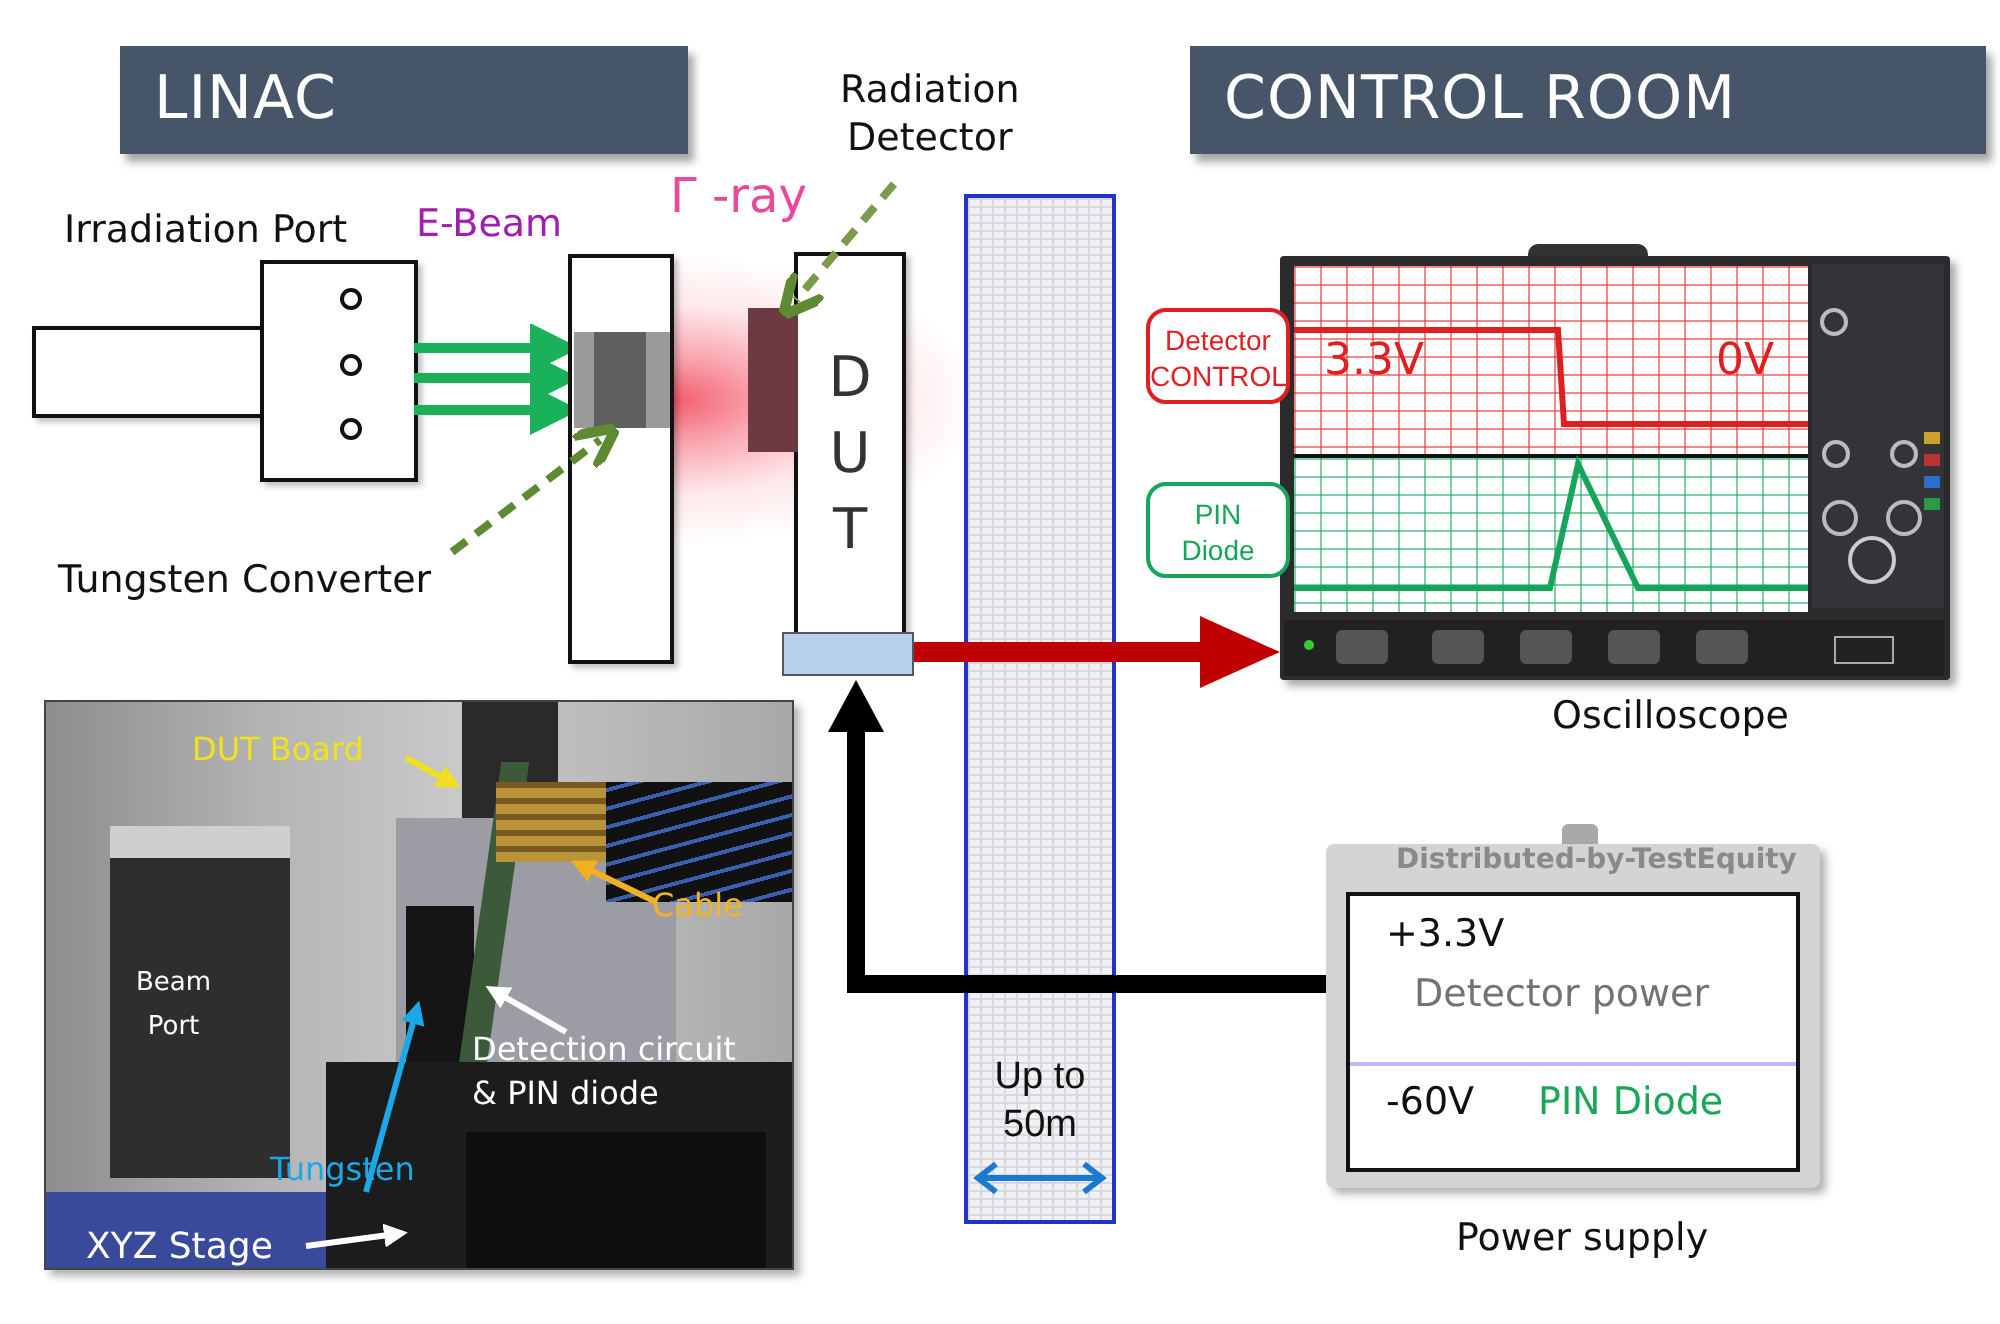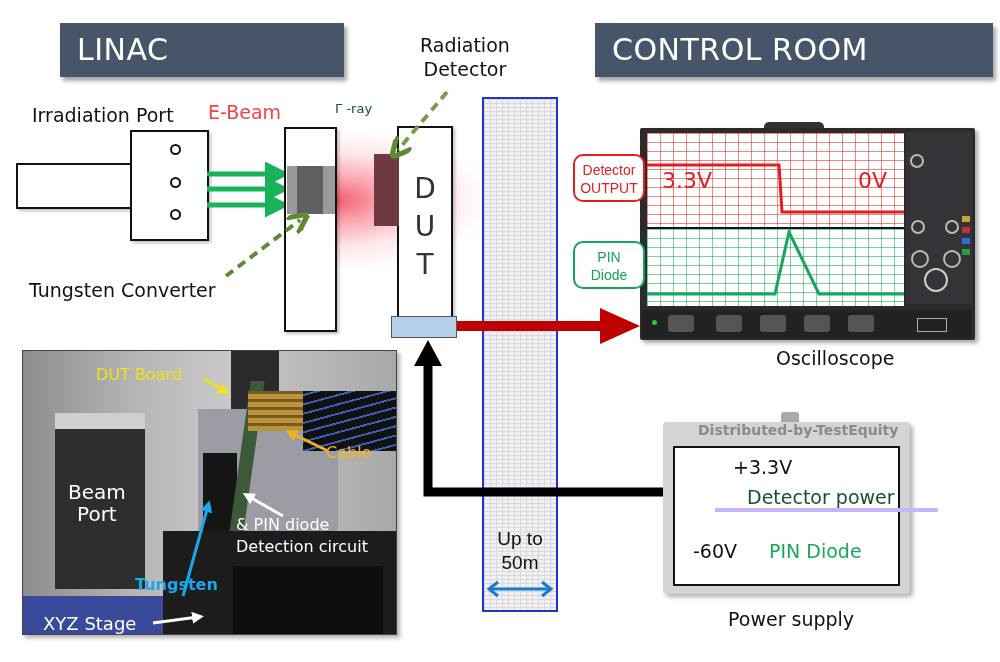--- a/index.html
+++ b/index.html
@@ -49,38 +49,38 @@
             background: radial-gradient(ellipse 100% 45% at 0% 50%, rgba(240,60,80,0.85) 0%, rgba(245,90,110,0.55) 30%, rgba(250,160,170,0.25) 65%, rgba(255,255,255,0) 100%);"></div>
 
 <div class="lbl" style="left:32px;top:104px;font-size:19px;">Irradiation Port</div>
 <div class="box" style="left:16px;top:163px;width:119px;height:46px;"></div>
 <div class="box" style="left:130px;top:130px;width:79px;height:111px;">
   <div class="hole" style="left:38px;top:12px;"></div>
   <div class="hole" style="left:38px;top:45px;"></div>
   <div class="hole" style="left:38px;top:77px;"></div>
 </div>
 
-<div class="lbl" style="left:208px;top:101px;font-size:19px;color:#ef4444;">E-Beam</div>
+<div class="lbl" style="left:208px;top:101px;font-size:19px;color:#a21caf;">E-Beam</div>
 <svg class="abs" style="left:205px;top:162px;" width="85" height="60">
   <defs>
       <marker id="ga" markerWidth="5" markerHeight="5" refX="2" refY="2.5" orient="auto">
         <path d="M0,0 L5,2.5 L0,5 z" fill="#19b25a"></path>
       </marker>
     </defs>
   <line x1="2" y1="12" x2="70" y2="12" stroke="#19b25a" stroke-width="5" marker-end="url(#ga)"></line>
   <line x1="2" y1="27" x2="70" y2="27" stroke="#19b25a" stroke-width="5" marker-end="url(#ga)"></line>
   <line x1="2" y1="43" x2="70" y2="43" stroke="#19b25a" stroke-width="5" marker-end="url(#ga)"></line>
 </svg>
 
 <div class="box" style="left:284px;top:127px;width:53px;height:205px;"></div>
 <div class="abs" style="left:287px;top:166px;width:48px;height:48px;background:#9a9a9a;">
   <div class="abs" style="left:10px;top:0;width:26px;height:48px;background:#5f5f5f;"></div>
 </div>
 
-<div class="lbl" style="left:335px;top:101px;font-size:13px;color:#14532d;font-style:normal;">Γ -ray</div>
+<div class="lbl" style="left:335px;top:84px;font-size:24px;color:#ec4899;font-style:normal;">Γ -ray</div>
 
 <div class="lbl" style="left:420px;top:33px;font-size:19px;text-align:center;line-height:24px;">
   <div>Radiation</div>
   <div>Detector</div>
 </div>
 
 <div class="box" style="left:397px;top:126px;width:56px;height:197px;"></div>
 <div class="abs" style="left:374px;top:154px;width:25px;height:72px;background:#6e3a42;"></div>
 <div class="abs" style="left:397px;top:170px;width:56px;text-align:center;font-size:28px;line-height:38px;color:#333;font-family:'DejaVu Sans',sans-serif;">
   <div>D</div>
@@ -153,36 +153,36 @@
     <div class="abs" style="left:26px;top:5px;width:26px;height:17px;background:#555;border-radius:3px;"></div>
     <div class="abs" style="left:74px;top:5px;width:26px;height:17px;background:#555;border-radius:3px;"></div>
     <div class="abs" style="left:118px;top:5px;width:26px;height:17px;background:#555;border-radius:3px;"></div>
     <div class="abs" style="left:162px;top:5px;width:26px;height:17px;background:#555;border-radius:3px;"></div>
     <div class="abs" style="left:206px;top:5px;width:26px;height:17px;background:#555;border-radius:3px;"></div>
     <div class="abs" style="left:275px;top:8px;width:28px;height:12px;border:1px solid #aaa;"></div>
   </div>
 </div>
 <div class="tag" style="left:573px;top:154px;width:72px;height:48px;border-color:#e02020;color:#e02020;padding-top:5px;">
   <div>Detector</div>
-  <div>OUTPUT</div>
+  <div>CONTROL</div>
 </div>
 <div class="tag" style="left:573px;top:241px;width:72px;height:48px;border-color:#16a55a;color:#16a55a;padding-top:5px;">
   <div>PIN</div>
   <div>Diode</div>
 </div>
 <div class="lbl" style="left:776px;top:347px;font-size:19px;">Oscilloscope</div>
 
 <div class="ps">
   <div class="abs" style="left:118px;top:0;width:18px;height:18px;background:#a9a9a9;border-radius:3px 3px 0 0;"></div>
   <div class="abs" style="left:0;top:10px;width:247px;height:172px;background:#d4d4d4;border-radius:4px;box-shadow:3px 3px 4px rgba(0,0,0,0.3);"></div>
   <div class="lbl" style="left:35px;top:10px;font-size:14px;color:#8a8a8a;font-weight:bold;">Distributed-by-TestEquity</div>
   <div class="abs" style="left:10px;top:34px;width:227px;height:140px;background:#fff;border:2.5px solid #111;box-sizing:border-box;">
-    <div class="abs" style="left:0;top:0;width:100%;height:64px;border-bottom:4px solid #c4b5fd;box-sizing:border-box;margin-left:40px;">
+    <div class="abs" style="left:0;top:0;width:100%;height:85px;border-bottom:2px solid #c4b5fd;box-sizing:border-box;">
       <div class="lbl" style="left:18px;top:8px;font-size:19px;">+3.3V</div>
-      <div class="lbl" style="left:32px;top:38px;font-size:19px;color:#14532d;">Detector power</div>
+      <div class="lbl" style="left:32px;top:38px;font-size:19px;color:#737373;">Detector power</div>
     </div>
     <div class="abs" style="left:0;top:75px;width:100%;height:60px;">
       <div class="lbl" style="left:18px;top:17px;font-size:19px;">-60V</div>
       <div class="lbl" style="left:94px;top:17px;font-size:19px;color:#18a858;">PIN Diode</div>
     </div>
   </div>
 </div>
 <div class="lbl" style="left:728px;top:608px;font-size:19px;">Power supply</div>
 
 <div class="photo">
@@ -215,23 +215,23 @@
     </defs>
     <line x1="180" y1="28" x2="202" y2="40" stroke="#f0e020" stroke-width="3" marker-end="url(#ay)"></line>
     <line x1="305" y1="100" x2="268" y2="82" stroke="#f0b020" stroke-width="3" marker-end="url(#ao)"></line>
     <line x1="260" y1="165" x2="225" y2="145" stroke="#fff" stroke-width="3" marker-end="url(#aw)"></line>
     <line x1="160" y1="245" x2="185" y2="155" stroke="#1aa8e8" stroke-width="3" marker-end="url(#ab)"></line>
     <line x1="130" y1="272" x2="175" y2="266" stroke="#fff" stroke-width="3" marker-end="url(#aw)"></line>
   </svg>
 
   <div class="lbl" style="left:73px;top:14px;font-size:16px;color:#f2e21c;">DUT Board</div>
   <div class="lbl" style="left:303px;top:92px;font-size:16px;color:#f4b320;">Cable</div>
-  <div class="lbl" style="left:45px;top:130px;font-size:20px;color:#fff;text-align:center;line-height:22px;">
+  <div class="lbl" style="left:45px;top:130px;font-size:13px;color:#fff;text-align:center;line-height:22px;">
     <div>Beam</div>
     <div>Port</div>
   </div>
   <div class="lbl" style="left:213px;top:163px;font-size:16px;color:#fff;line-height:22px;">
+    <div>Detection circuit</div>
     <div>&amp; PIN diode</div>
-    <div>Detection circuit</div>
-  </div>
-  <div class="lbl" style="left:112px;top:224px;font-size:16px;color:#1aa8e8;font-weight:bold;">Tungsten</div>
+  </div>
+  <div class="lbl" style="left:112px;top:224px;font-size:16px;color:#1aa8e8;">Tungsten</div>
   <div class="lbl" style="left:20px;top:262px;font-size:18px;color:#fff;">XYZ Stage</div>
 </div>
 
 </body></html>

